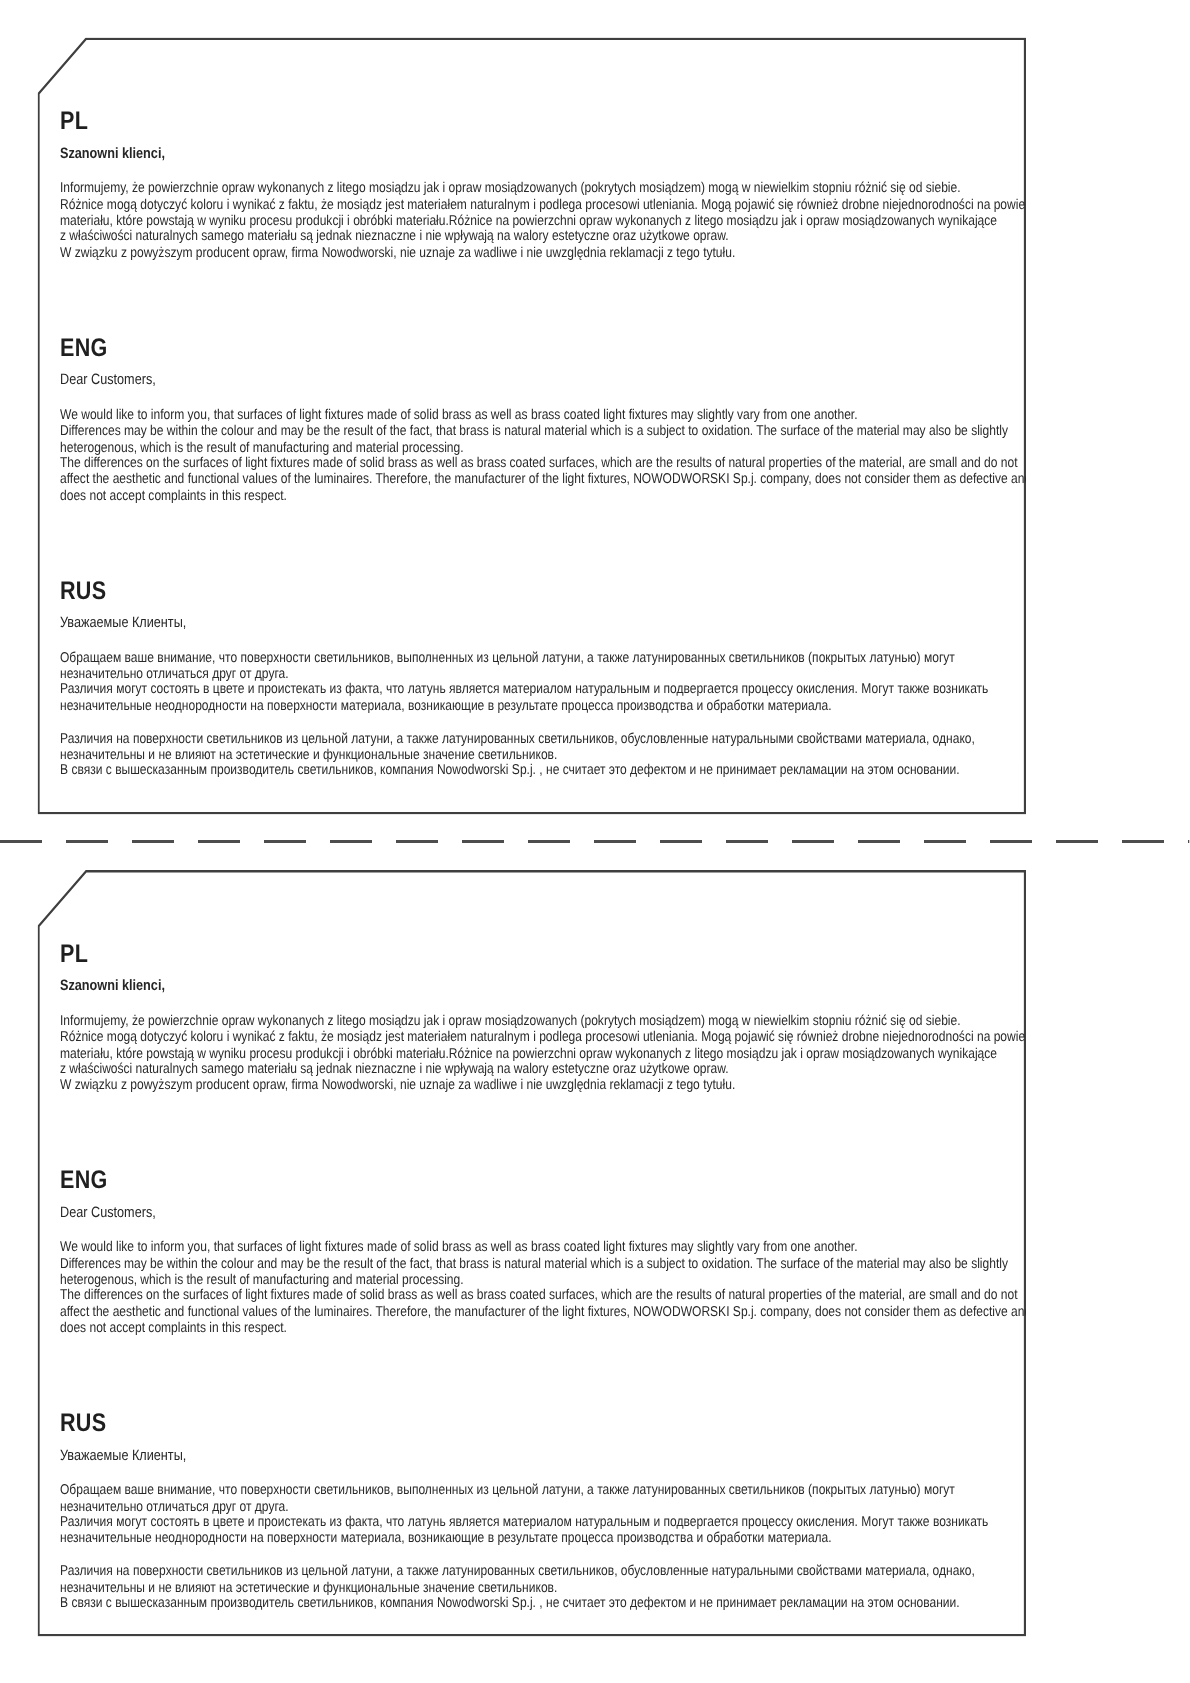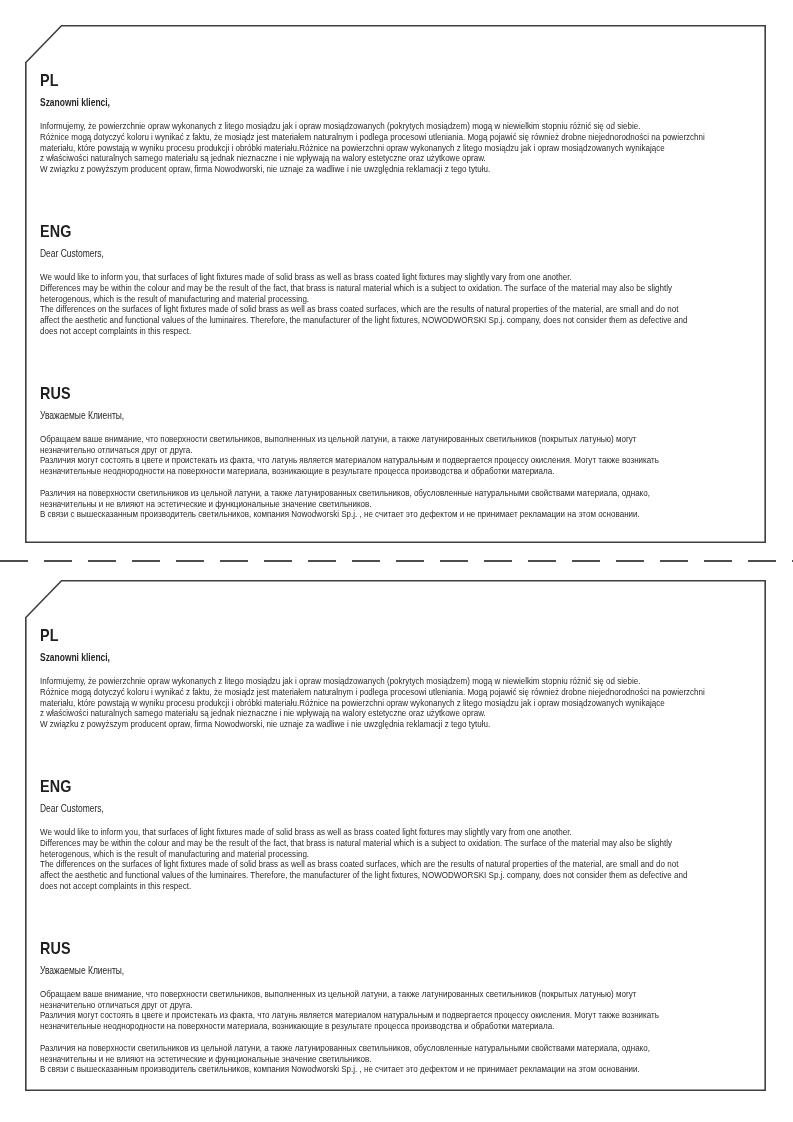--- a/index.html
+++ b/index.html
@@ -7,21 +7,21 @@
   body {
     width: 793px; height: 1122px;
     position: relative;
     font-family: "Liberation Sans", "DejaVu Sans", sans-serif;
     color: #262626;
     overflow: hidden;
   }
   .panel {
     position: absolute;
     left: 25px;
-    width: 741px;
+    width: 659px;
     overflow: hidden;
     background: #ffffff;
   }
   .panel--top { top: 25px; height: 518px; }
   .panel--bottom { top: 580px; height: 511px; }
   .outline {
     position: absolute;
     inset: 0;
     width: 100%; height: 100%;
     pointer-events: none;

